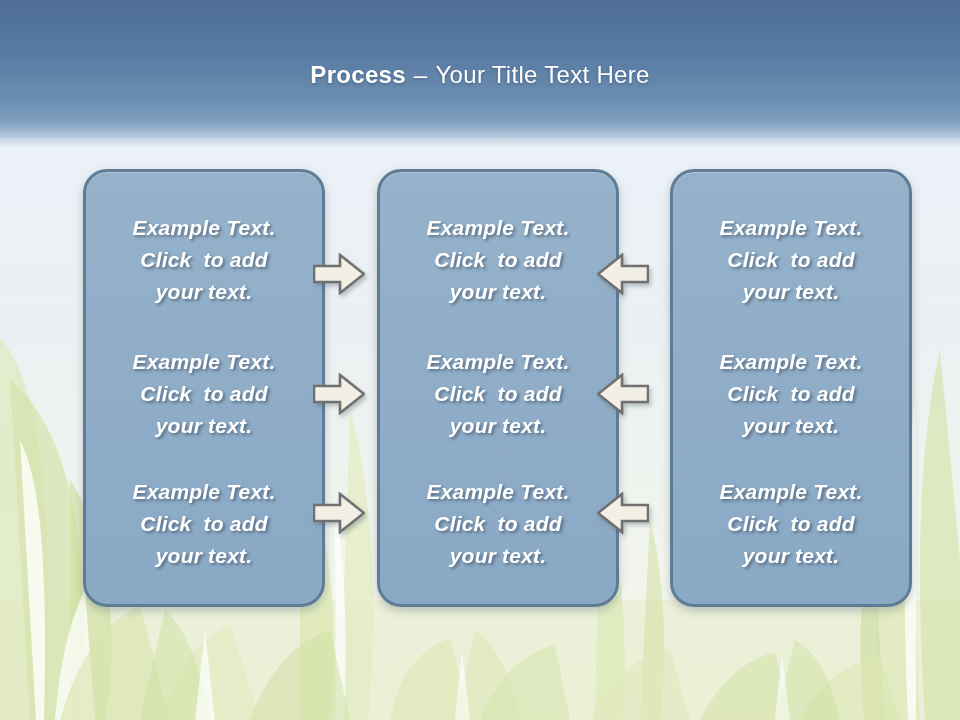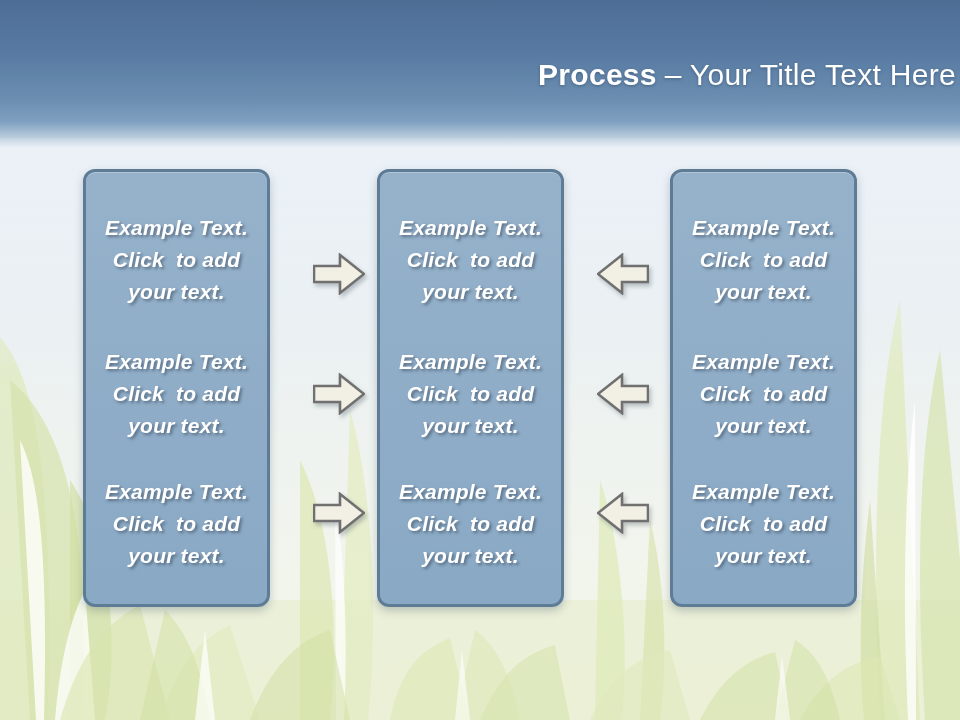--- a/index.html
+++ b/index.html
@@ -7,38 +7,38 @@
     position:relative;width:960px;height:720px;overflow:hidden;
     font-family:"Liberation Sans",sans-serif;
     background:linear-gradient(180deg,#d9e2ec 0%,#e3ebf2 25%,#edf2f1 55%,#f2f5ec 80%,#f0f4e6 100%);
   }
   
   .header{
     position:absolute;left:0;top:0;width:960px;height:148px;
     background:linear-gradient(180deg,#4d6d95 0%,#587aa2 35%,#6a8db0 66%,#7e9fbf 82%,rgba(126,159,191,0) 100%);
   }
   .title{
-    margin:0;padding-top:56px;text-align:right;color:#ffffff;
-    font-size:30px;line-height:38px;font-weight:400;letter-spacing:.3px;
+    margin:0;padding-top:56px;text-align:center;color:#ffffff;
+    font-size:24px;line-height:38px;font-weight:400;letter-spacing:.3px;
     text-shadow:0 1px 3px rgba(20,35,55,.35);
   }
   .title .t-bold{font-weight:700;}
   .title span{margin:0 4px;}
   
   .grass{position:absolute;left:0;top:260px;width:960px;height:460px;}
   .fog{
     position:absolute;left:0;top:138px;width:960px;height:240px;
     background:linear-gradient(180deg,rgba(236,242,247,.95) 0%,rgba(238,243,247,.55) 45%,rgba(240,244,246,0) 100%);
     pointer-events:none;
   }
   
   .panel{
-    position:absolute;top:169px;width:187px;height:438px;box-sizing:border-box;
+    position:absolute;top:169px;width:242px;height:438px;box-sizing:border-box;
     background:linear-gradient(180deg,#96b2cb 0%,#8eacc7 60%,#8aa9c5 100%);
-    border:3px solid #5e7c96;border-radius:12px;
+    border:3px solid #5e7c96;border-radius:24px;
     box-shadow:0 4px 8px rgba(70,90,110,.30), inset 0 1px 0 rgba(255,255,255,.25);
   }
   .panel.p-left{left:83px;}
   .panel.p-center{left:377px;}
   .panel.p-right{left:670px;}
   .block{
     position:absolute;left:0;right:0;height:96px;text-align:center;cursor:default;
   }
   .block.b-0{top:40px;} .block.b-1{top:174px;} .block.b-2{top:304px;}
   .line{

